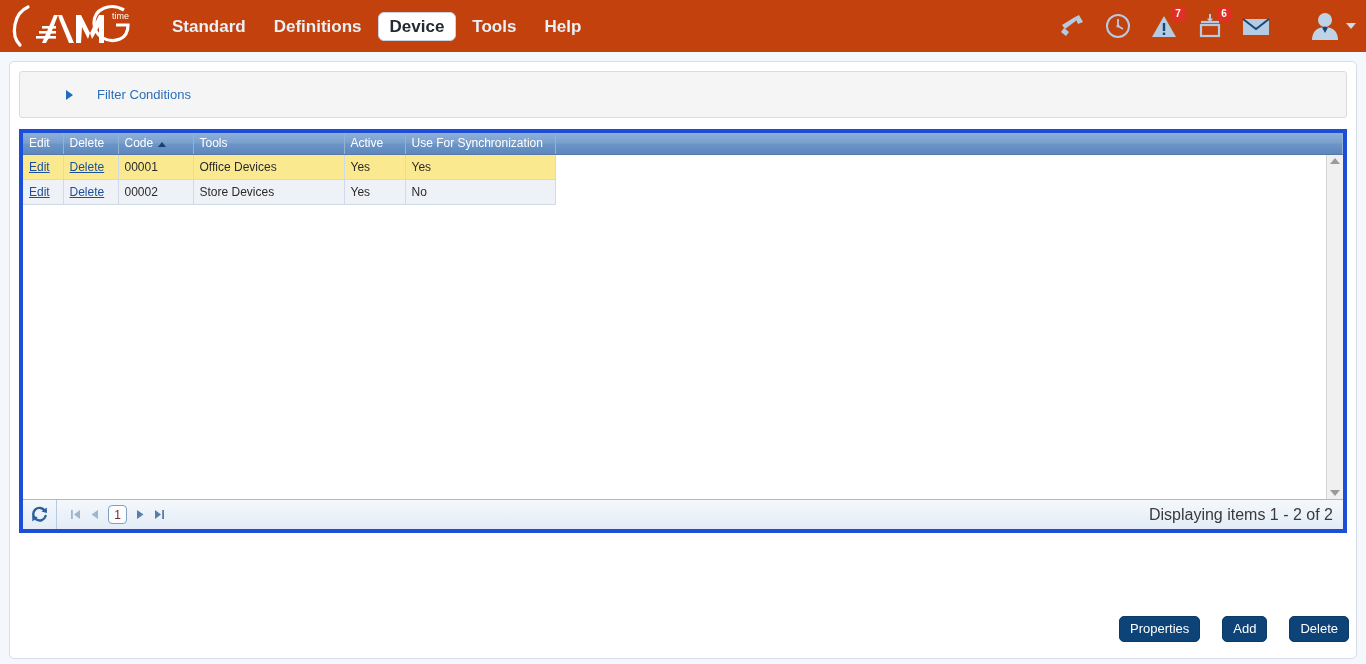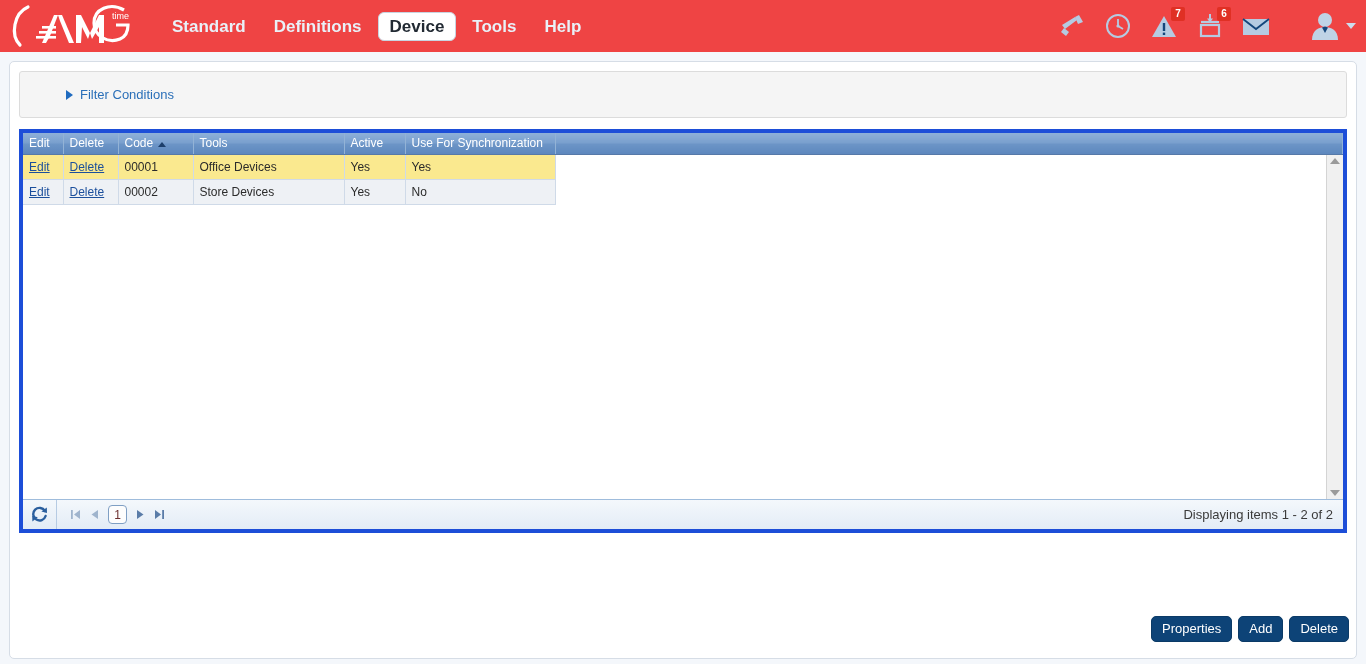--- a/index.html
+++ b/index.html
@@ -7,21 +7,21 @@
     width: 1366px; height: 664px;
     font-family: "Liberation Sans", sans-serif;
     background: #f4f7fb;
     overflow: hidden;
   }
 
   
   .navbar {
     position: relative;
     height: 52px;
-    background: #ef4444;
+    background: #c2410c;
     display: flex;
     align-items: center;
   }
   .logo-wrap {
     width: 152px; height: 52px;
     display: flex; align-items: center; padding-left: 6px;
   }
   .nav-menu {
     display: flex; align-items: center; gap: 4px;
     margin-left: 8px;
@@ -108,21 +108,21 @@
     margin: 9px 9px 0 9px;
     height: 47px;
     background: #f5f5f5;
     border: 1px solid #dcdcdc;
     border-radius: 3px;
     display: flex;
     align-items: center;
     padding-left: 22px;
   }
   .filter-toggle {
-    display: flex; align-items: center; gap: 7px;
+    display: flex; align-items: center; gap: 24px;
     cursor: pointer;
     padding-left: 24px;
   }
   .tri-right {
     width: 0; height: 0;
     border-top: 5px solid transparent;
     border-bottom: 5px solid transparent;
     border-left: 7px solid #1f6bbf;
   }
   .filter-label {
@@ -236,31 +236,31 @@
     border-radius: 4px;
     background: #fdfdfd;
     color: #6b2f2f;
     font-size: 12px;
     display: flex; align-items: center; justify-content: center;
     padding: 0 4px;
     cursor: pointer;
   }
   .pager-status {
     margin-left: auto;
-    font-size: 13px;
+    font-size: 16px;
     color: #3a3a3a;
   }
 
   
   .footer-bar {
     position: absolute;
     right: 17px;
     top: 616px;
     display: flex;
-    gap: 6px;
+    gap: 22px;
   }
   .btn {
     background: #0d4377;
     color: #ffffff;
     font-size: 13px;
     border: 1px solid #0b3a66;
     border-radius: 5px;
     padding: 5px 10px;
     cursor: pointer;
     line-height: 14px;

